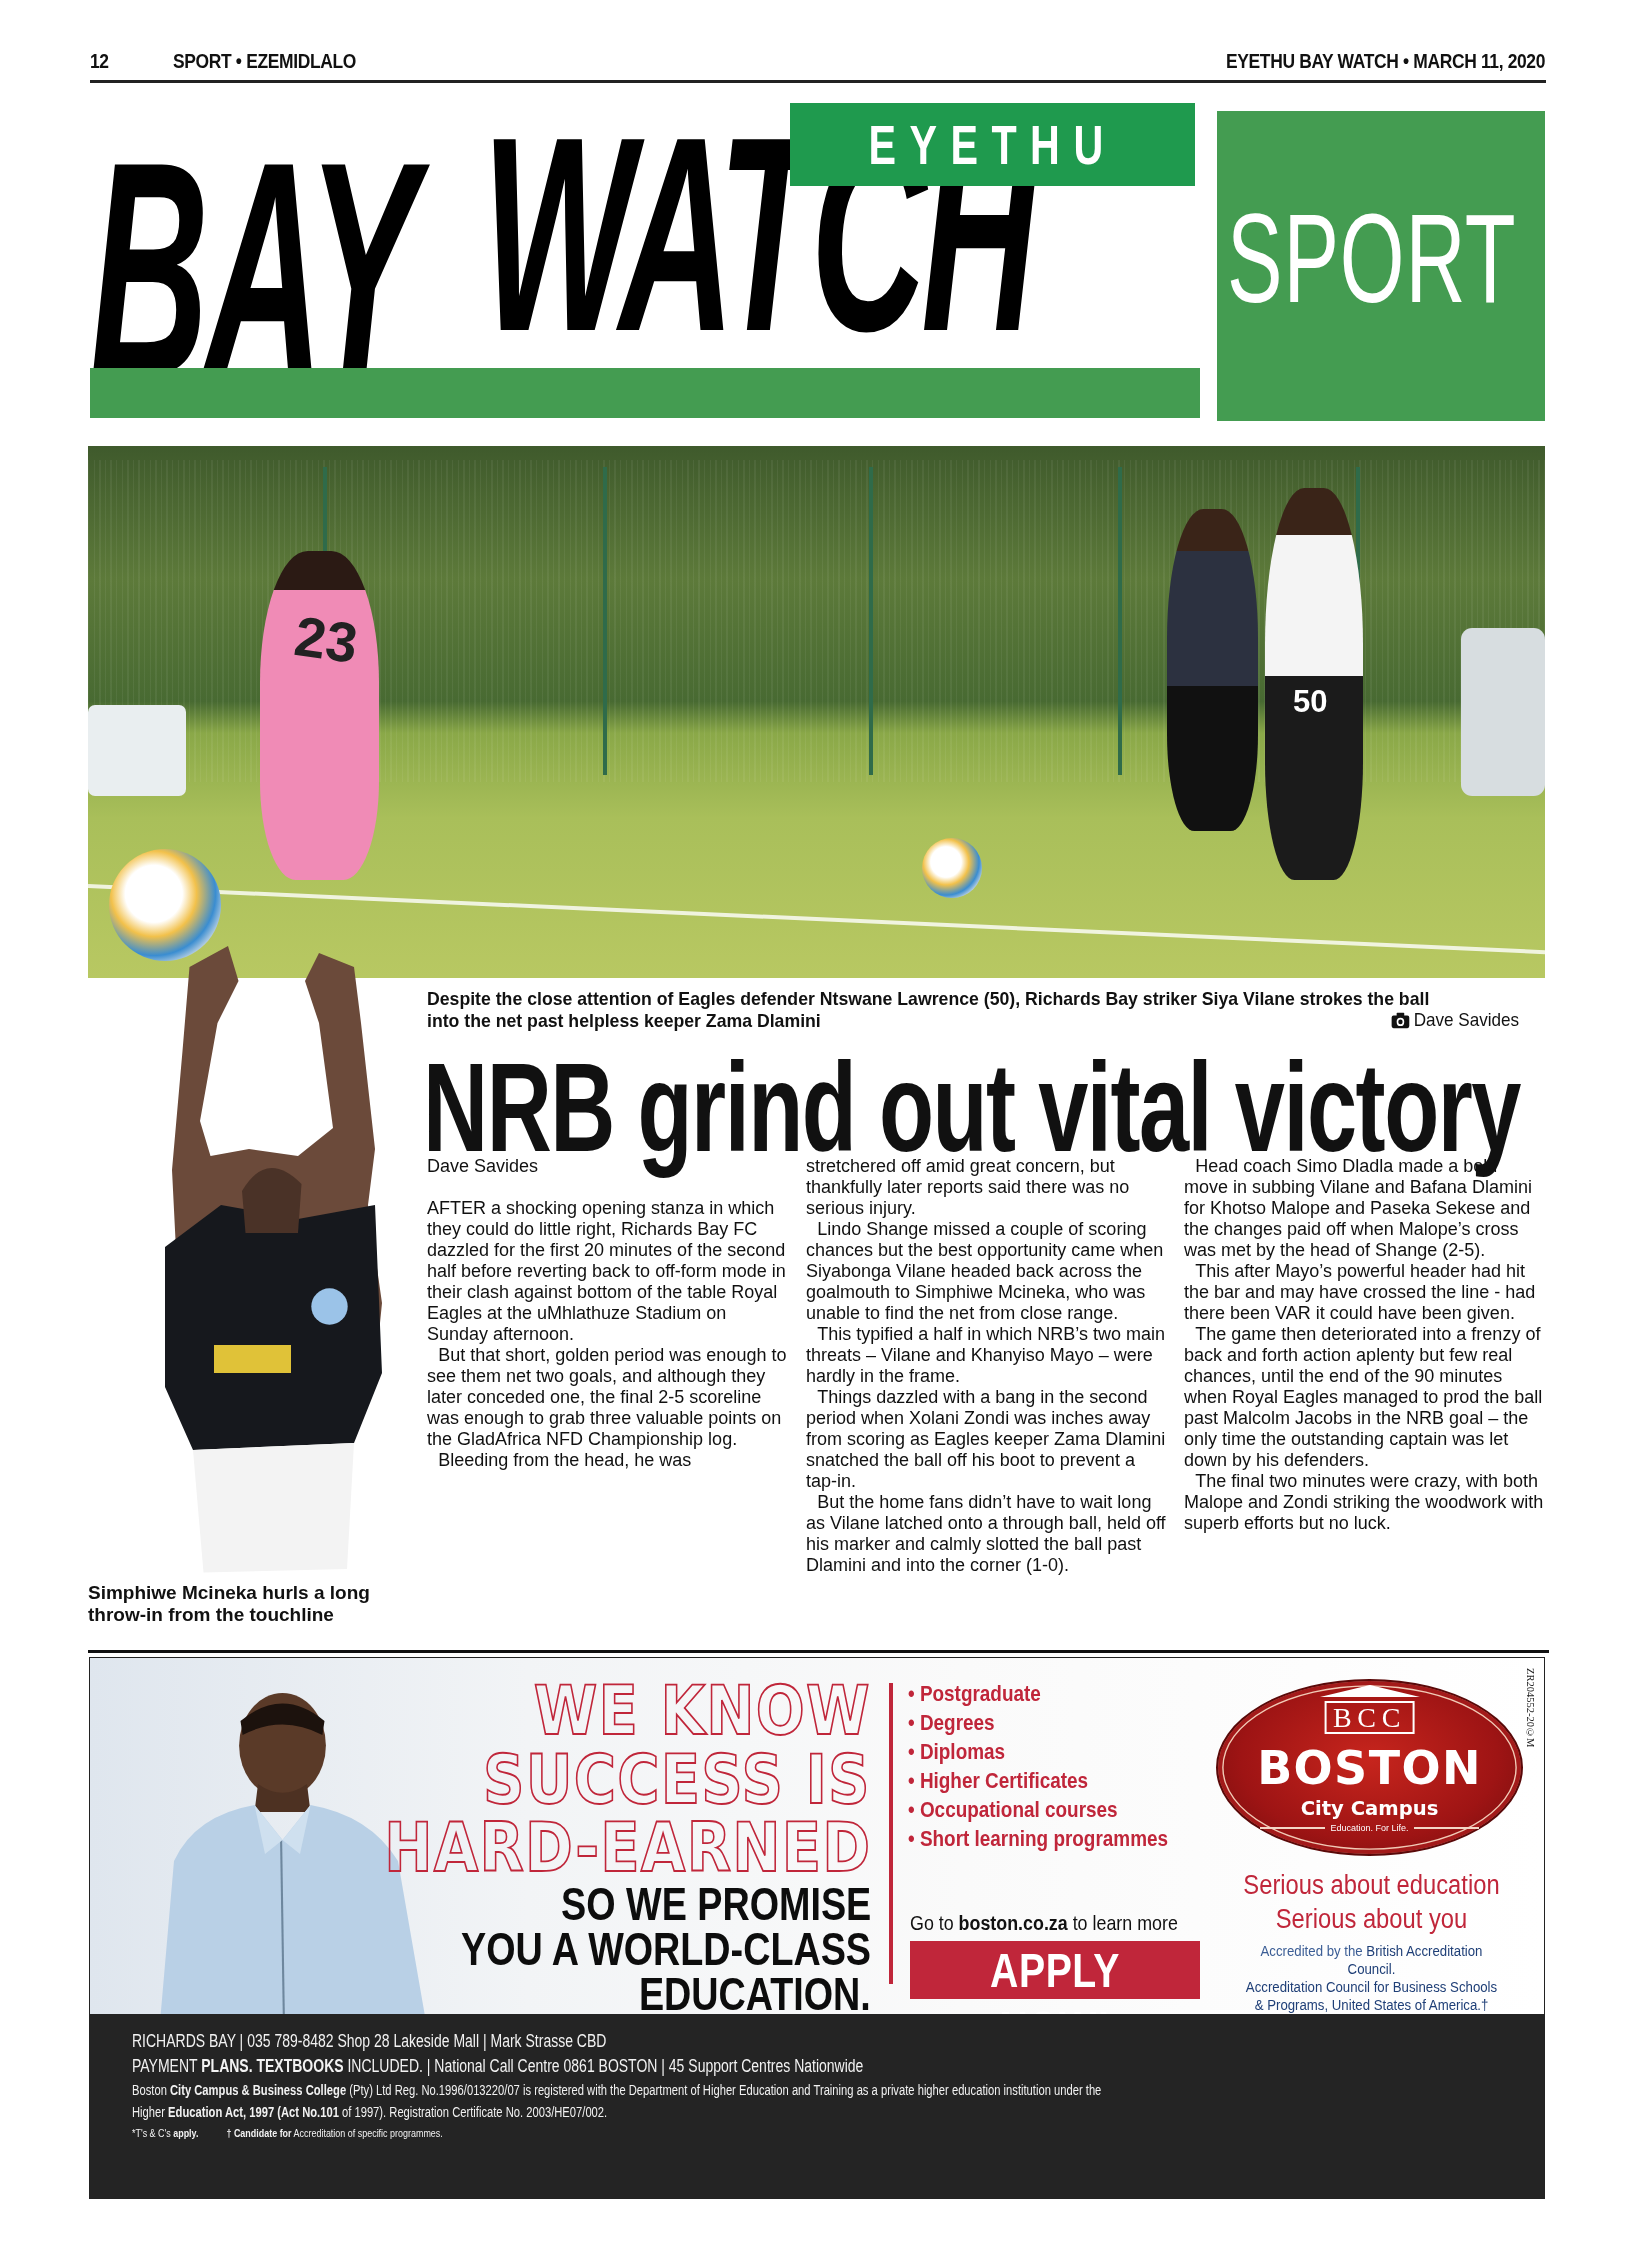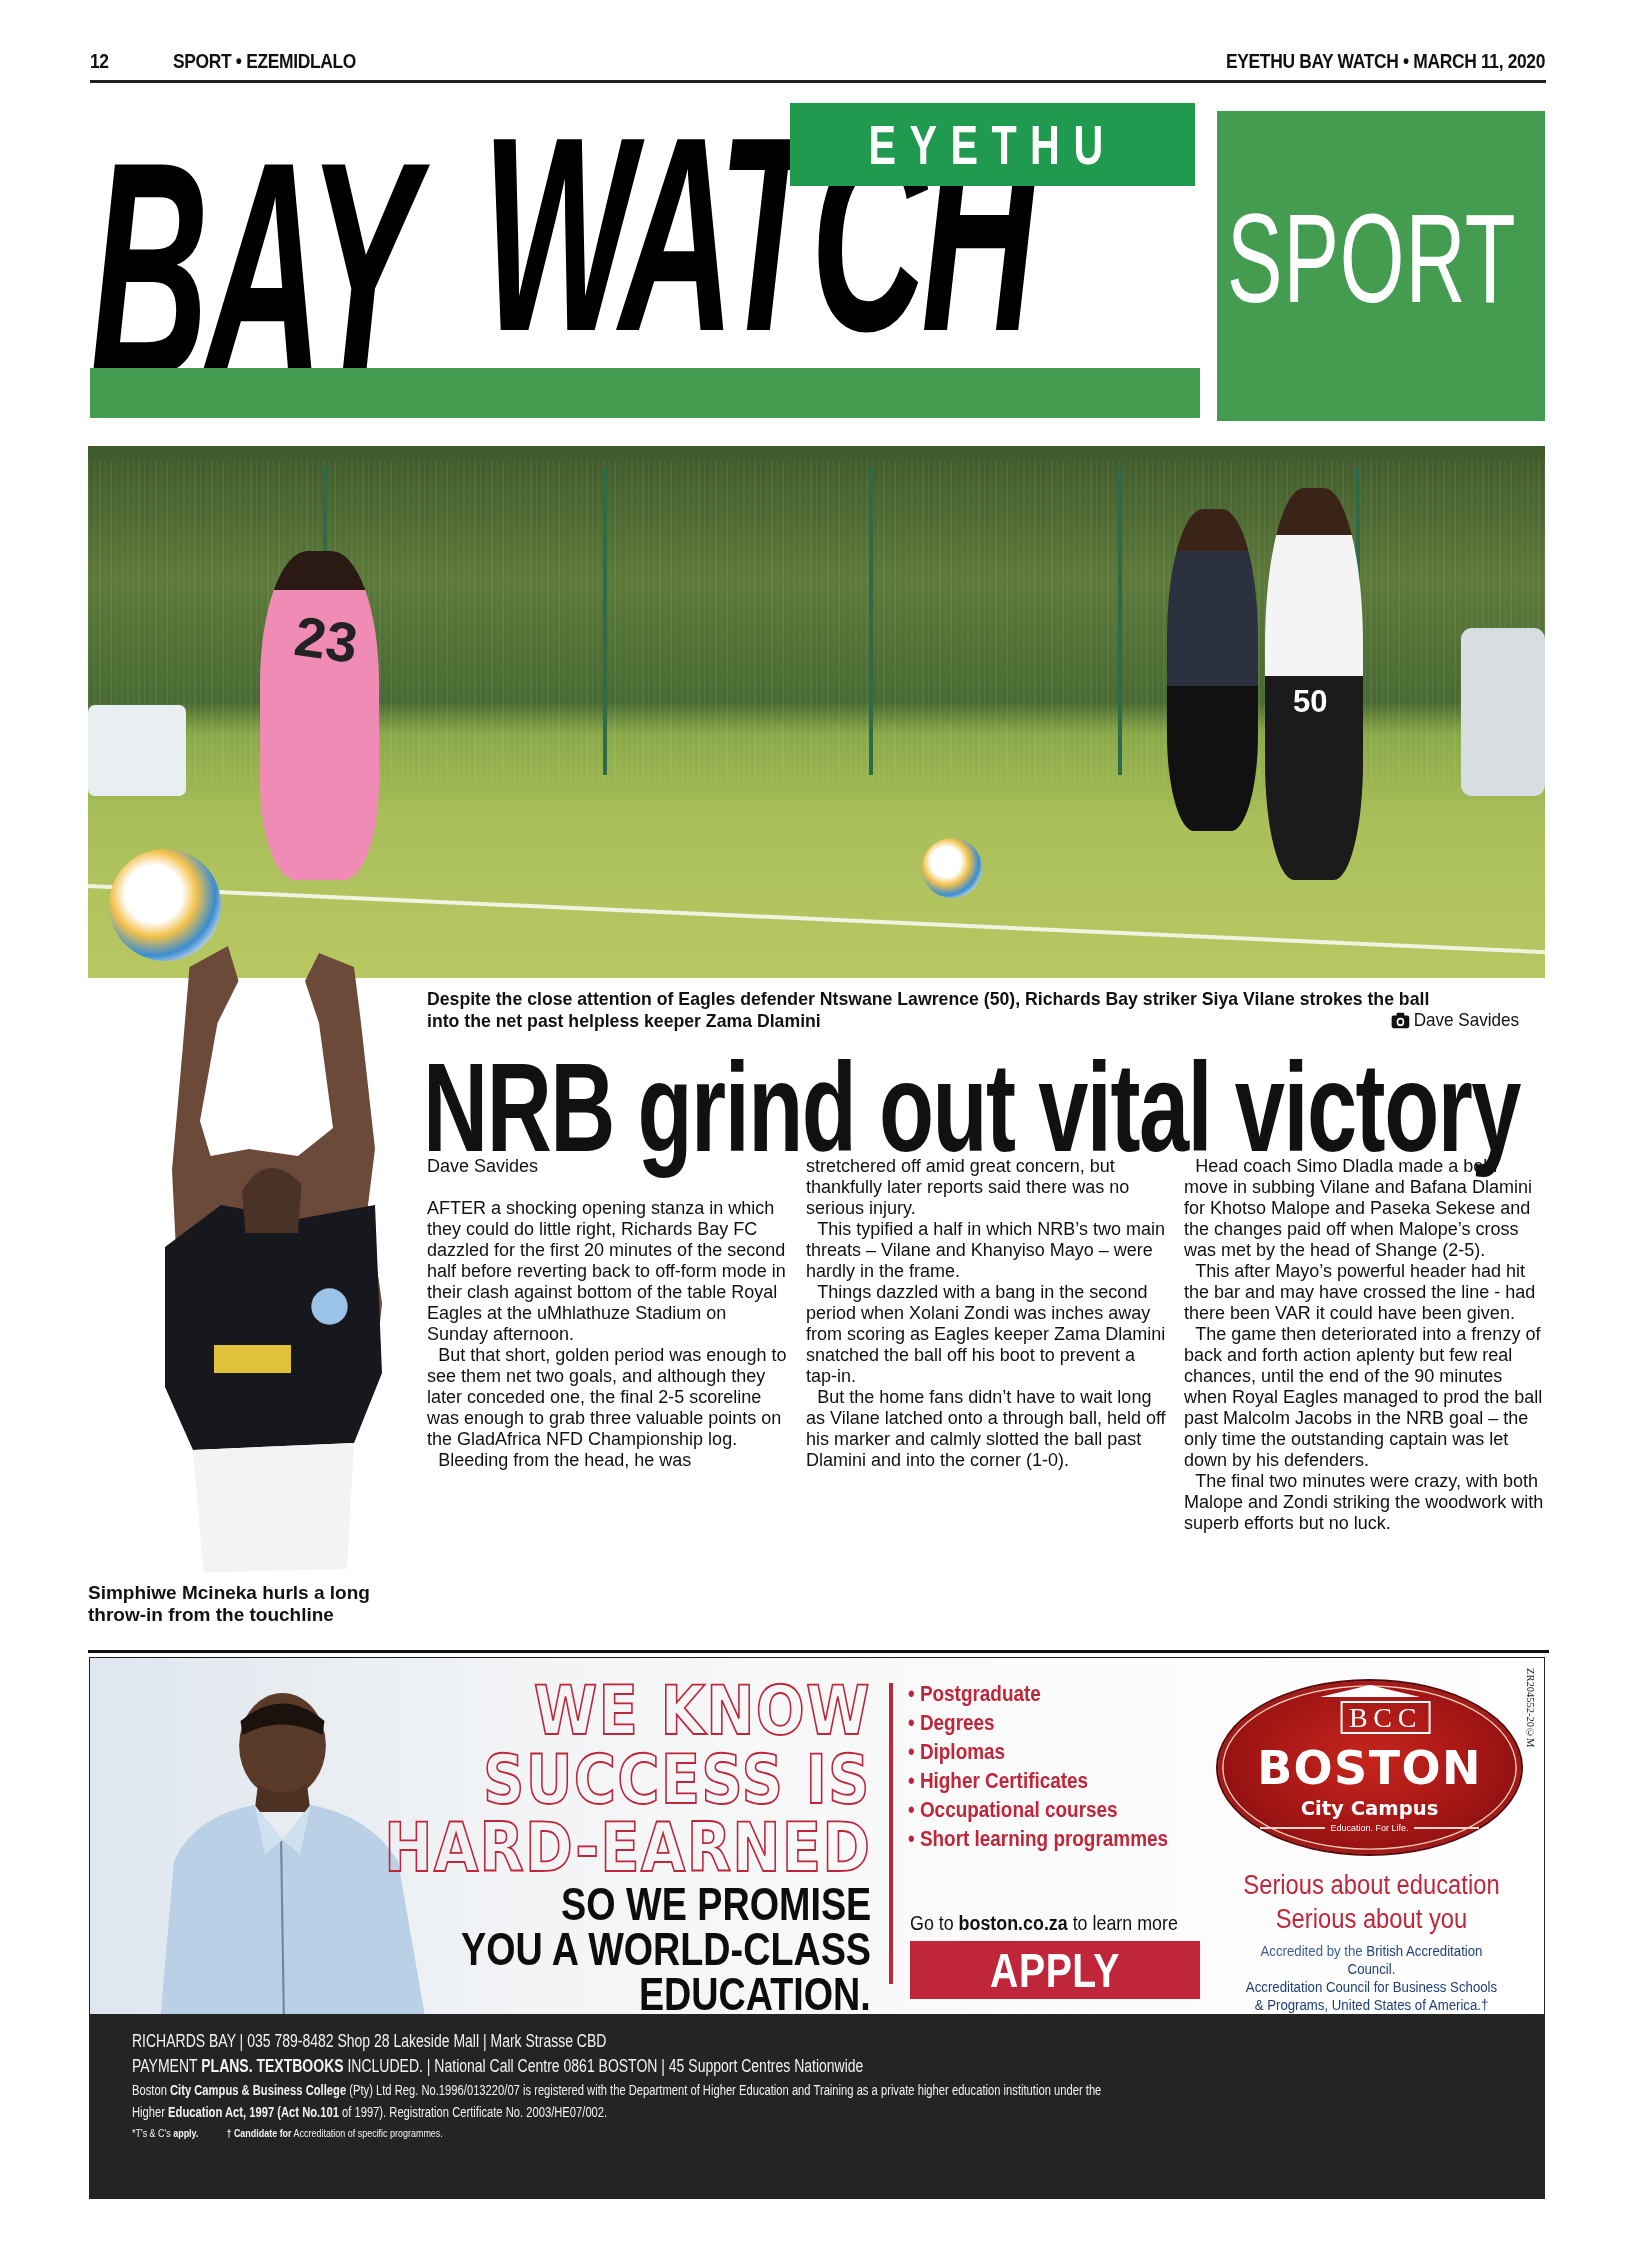--- a/index.html
+++ b/index.html
@@ -148,20 +148,21 @@
 <div class="abs headline">NRB grind out vital victory</div>
 
 <div class="abs col" style="left:427px;">
   <p class="byline">Dave Savides</p>
   <p>AFTER a shocking opening stanza in which they could do little right, Richards Bay FC dazzled for the first 20 minutes of the second half before reverting back to off-form mode in their clash against bottom of the table Royal Eagles at the uMhlathuze Stadium on Sunday afternoon.</p>
   <p class="indent">But that short, golden period was enough to see them net two goals, and although they later conceded one, the final 2-5 scoreline was enough to grab three valuable points on the GladAfrica NFD Championship log.</p>
   <p class="indent">Bleeding from the head, he was</p>
 </div>
 <div class="abs col" style="left:806px;">
   <p>stretchered off amid great concern, but thankfully later reports said there was no serious injury.</p>
+  <p class="indent">Lindo Shange missed a couple of scoring chances but the best opportunity came when Siyabonga Vilane headed back across the goalmouth to Simphiwe Mcineka, who was unable to find the net from close range.</p>
   <p class="indent">This typified a half in which NRB’s two main threats – Vilane and Khanyiso Mayo – were hardly in the frame.</p>
   <p class="indent">Things dazzled with a bang in the second period when Xolani Zondi was inches away from scoring as Eagles keeper Zama Dlamini snatched the ball off his boot to prevent a tap-in.</p>
   <p class="indent">But the home fans didn’t have to wait long as Vilane latched onto a through ball, held off his marker and calmly slotted the ball past Dlamini and into the corner (1-0).</p>
 </div>
 <div class="abs col" style="left:1184px;">
   <p class="indent">Head coach Simo Dladla made a bold move in subbing Vilane and Bafana Dlamini for Khotso Malope and Paseka Sekese and the changes paid off when Malope’s cross was met by the head of Shange (2-5).</p>
   <p class="indent">This after Mayo’s powerful header had hit the bar and may have crossed the line - had there been VAR it could have been given.</p>
   <p class="indent">The game then deteriorated into a frenzy of back and forth action aplenty but few real chances, until the end of the 90 minutes when Royal Eagles managed to prod the ball past Malcolm Jacobs in the NRB goal – the only time the outstanding captain was let down by his defenders.</p>
   <p class="indent">The final two minutes were crazy, with both Malope and Zondi striking the woodwork with superb efforts but no luck.</p>
 </div>
@@ -202,21 +203,21 @@
     <li>• <span>Short learning programmes</span></li>
   </ul>
 
   <div class="goto">
     <span>Go to </span><b>boston.co.za</b><span> to learn more</span>
   </div>
   <div class="apply-btn"><span>APPLY NOW!</span></div>
 
   <div class="logo-oval">
     <div class="bcc-roof"></div>
-    <div class="bcc" style="top:19.6px;margin-left:16px;">BCC</div>
+    <div class="bcc" style="top:19.6px;">BCC</div>
     <div class="boston-word">BOSTON</div>
     <div class="city-campus">City Campus</div>
     <div class="tagline">
         <span>Education. For Life.</span>
       </div>
   </div>
 
   <div class="serious">
     <div>Serious about education</div>
     <div>Serious about you</div>

